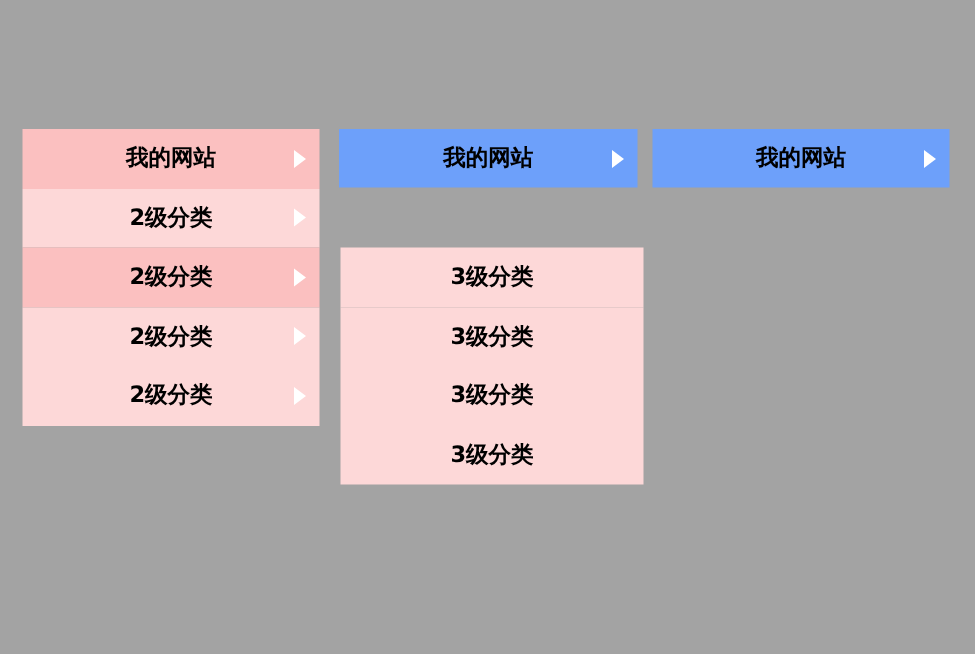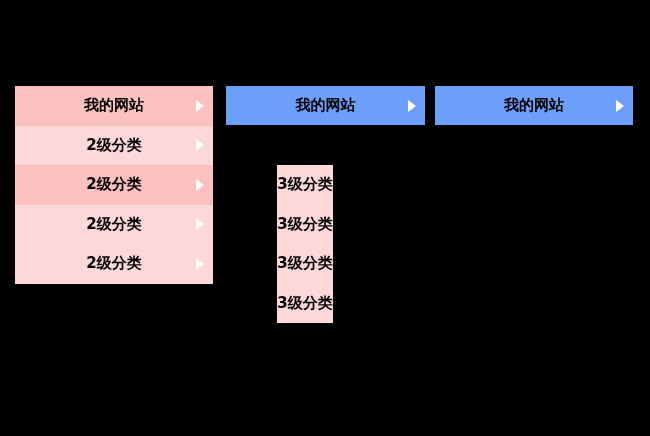--- a/index.html
+++ b/index.html
@@ -7,21 +7,21 @@
     padding: 0;
     background: #ffffff;
     width: 650px;
     height: 436px;
     font-family: "DejaVu Sans", sans-serif;
   }
   .canvas {
     position: relative;
     width: 650px;
     height: 436px;
-    background: #000000;
+    background: #a3a3a3;
     overflow: hidden;
   }
   .menu-block {
     position: absolute;
     display: flex;
     flex-direction: column;
   }
   .menu-item {
     position: relative;
     height: 39.5px;
@@ -45,21 +45,21 @@
     width: 0;
     height: 0;
     border-top: 6px solid transparent;
     border-bottom: 6px solid transparent;
     border-left: 8px solid #ffffff;
   }
   .label { pointer-events: none; }
 
   
   #pink-menu   { left: 15px;  top: 86px;  width: 198px; }
-  #pink-submenu{ left: 204px; top: 165px; width: 202px; align-items: center; }
+  #pink-submenu{ left: 227px; top: 165px; width: 202px; }
   #blue-menu-1 { left: 226px; top: 86px;  width: 199px; }
   #blue-menu-2 { left: 435px; top: 86px;  width: 198px; }
 </style>
 </head>
 <body>
 
 <div class="canvas">
 
   <div class="menu-block" id="pink-menu">
     <div class="menu-item pink-dark">

